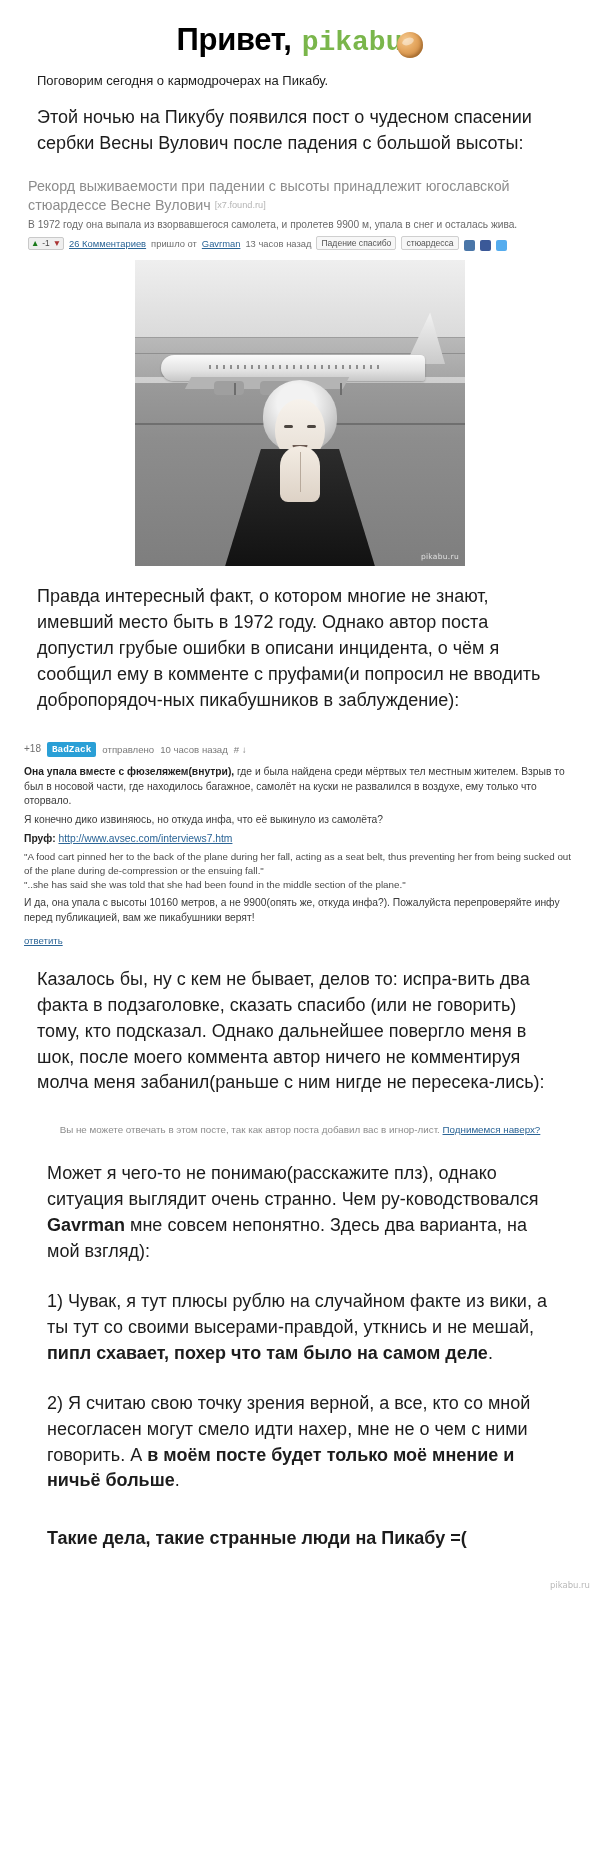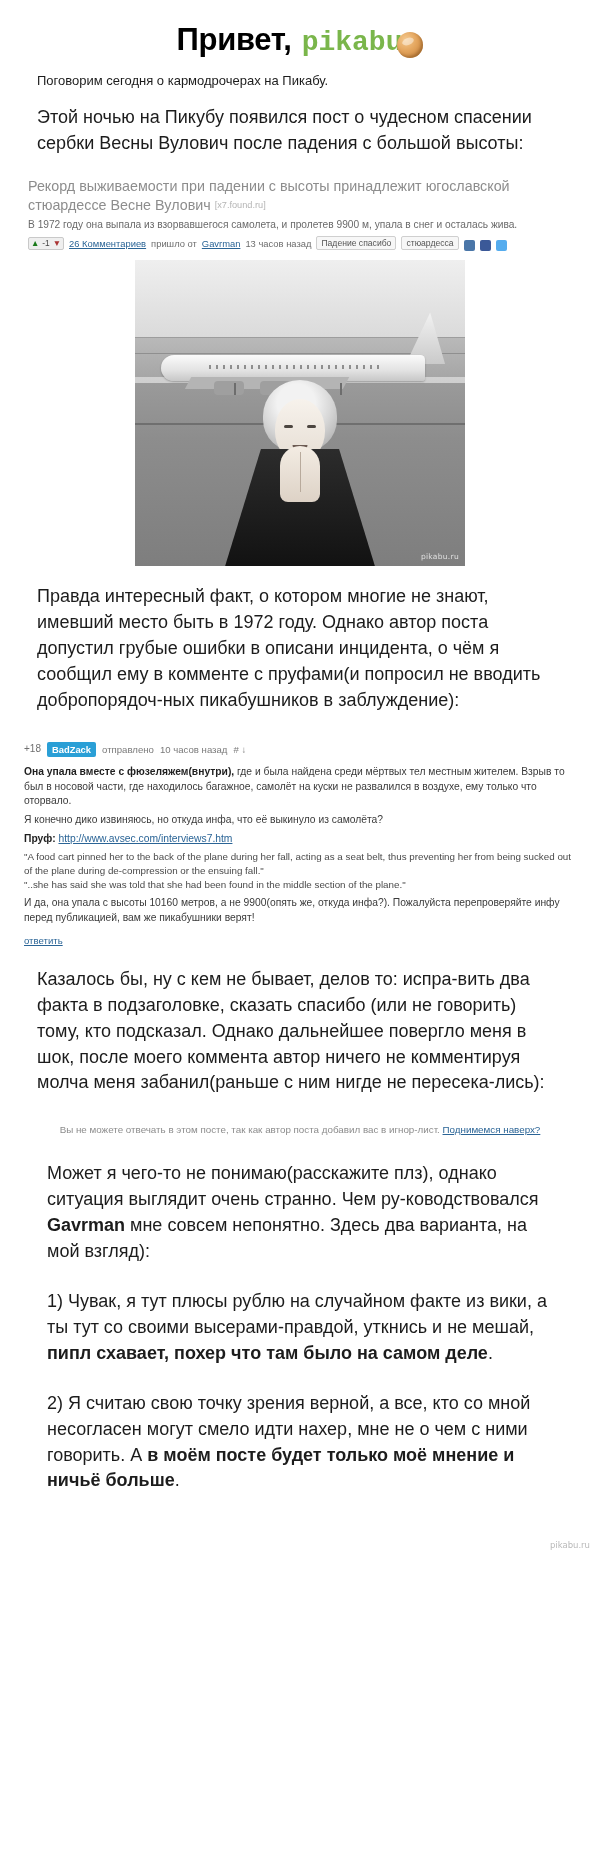--- a/index.html
+++ b/index.html
@@ -302,20 +302,21 @@
     color: #7a7a7a;
   }
   .c-plus { color: #6f6f6f; font-size: 10px; }
   .c-user {
     background: #2a9fd6;
     color: #fff;
     font-weight: bold;
     font-size: 9.4px;
     padding: 1px 5px;
     border-radius: 2px;
+    font-family: Liberation Mono, monospace;
   }
   .c-line { margin: 0 0 4px 0; }
   .c-line b { font-weight: bold; color: #1f1f1f; }
   .c-quote {
     font-family: "Liberation Sans", sans-serif;
     font-size: 9.8px;
     color: #4a4a4a;
     margin: 0;
   }
   .c-reply {
@@ -464,15 +465,18 @@
   </p>
 
   <div class="gap-s"></div>
 
   <p class="txt big indent">
     <span>2) Я считаю свою точку зрения верной, а все, кто со мной несогласен могут смело идти нахер, мне не о чем с ними говорить. А </span><b>в моём посте будет только моё мнение и ничьё больше</b><span>.</span>
   </p>
 
   <div class="gap-m"></div>
 
+  <p class="txt big indent">
+    <b>Такие дела, такие странные люди на Пикабу =(</b>
+  </p>
 
   <span class="footer-wm">pikabu.ru</span>
 </div>
 
 </body></html>

